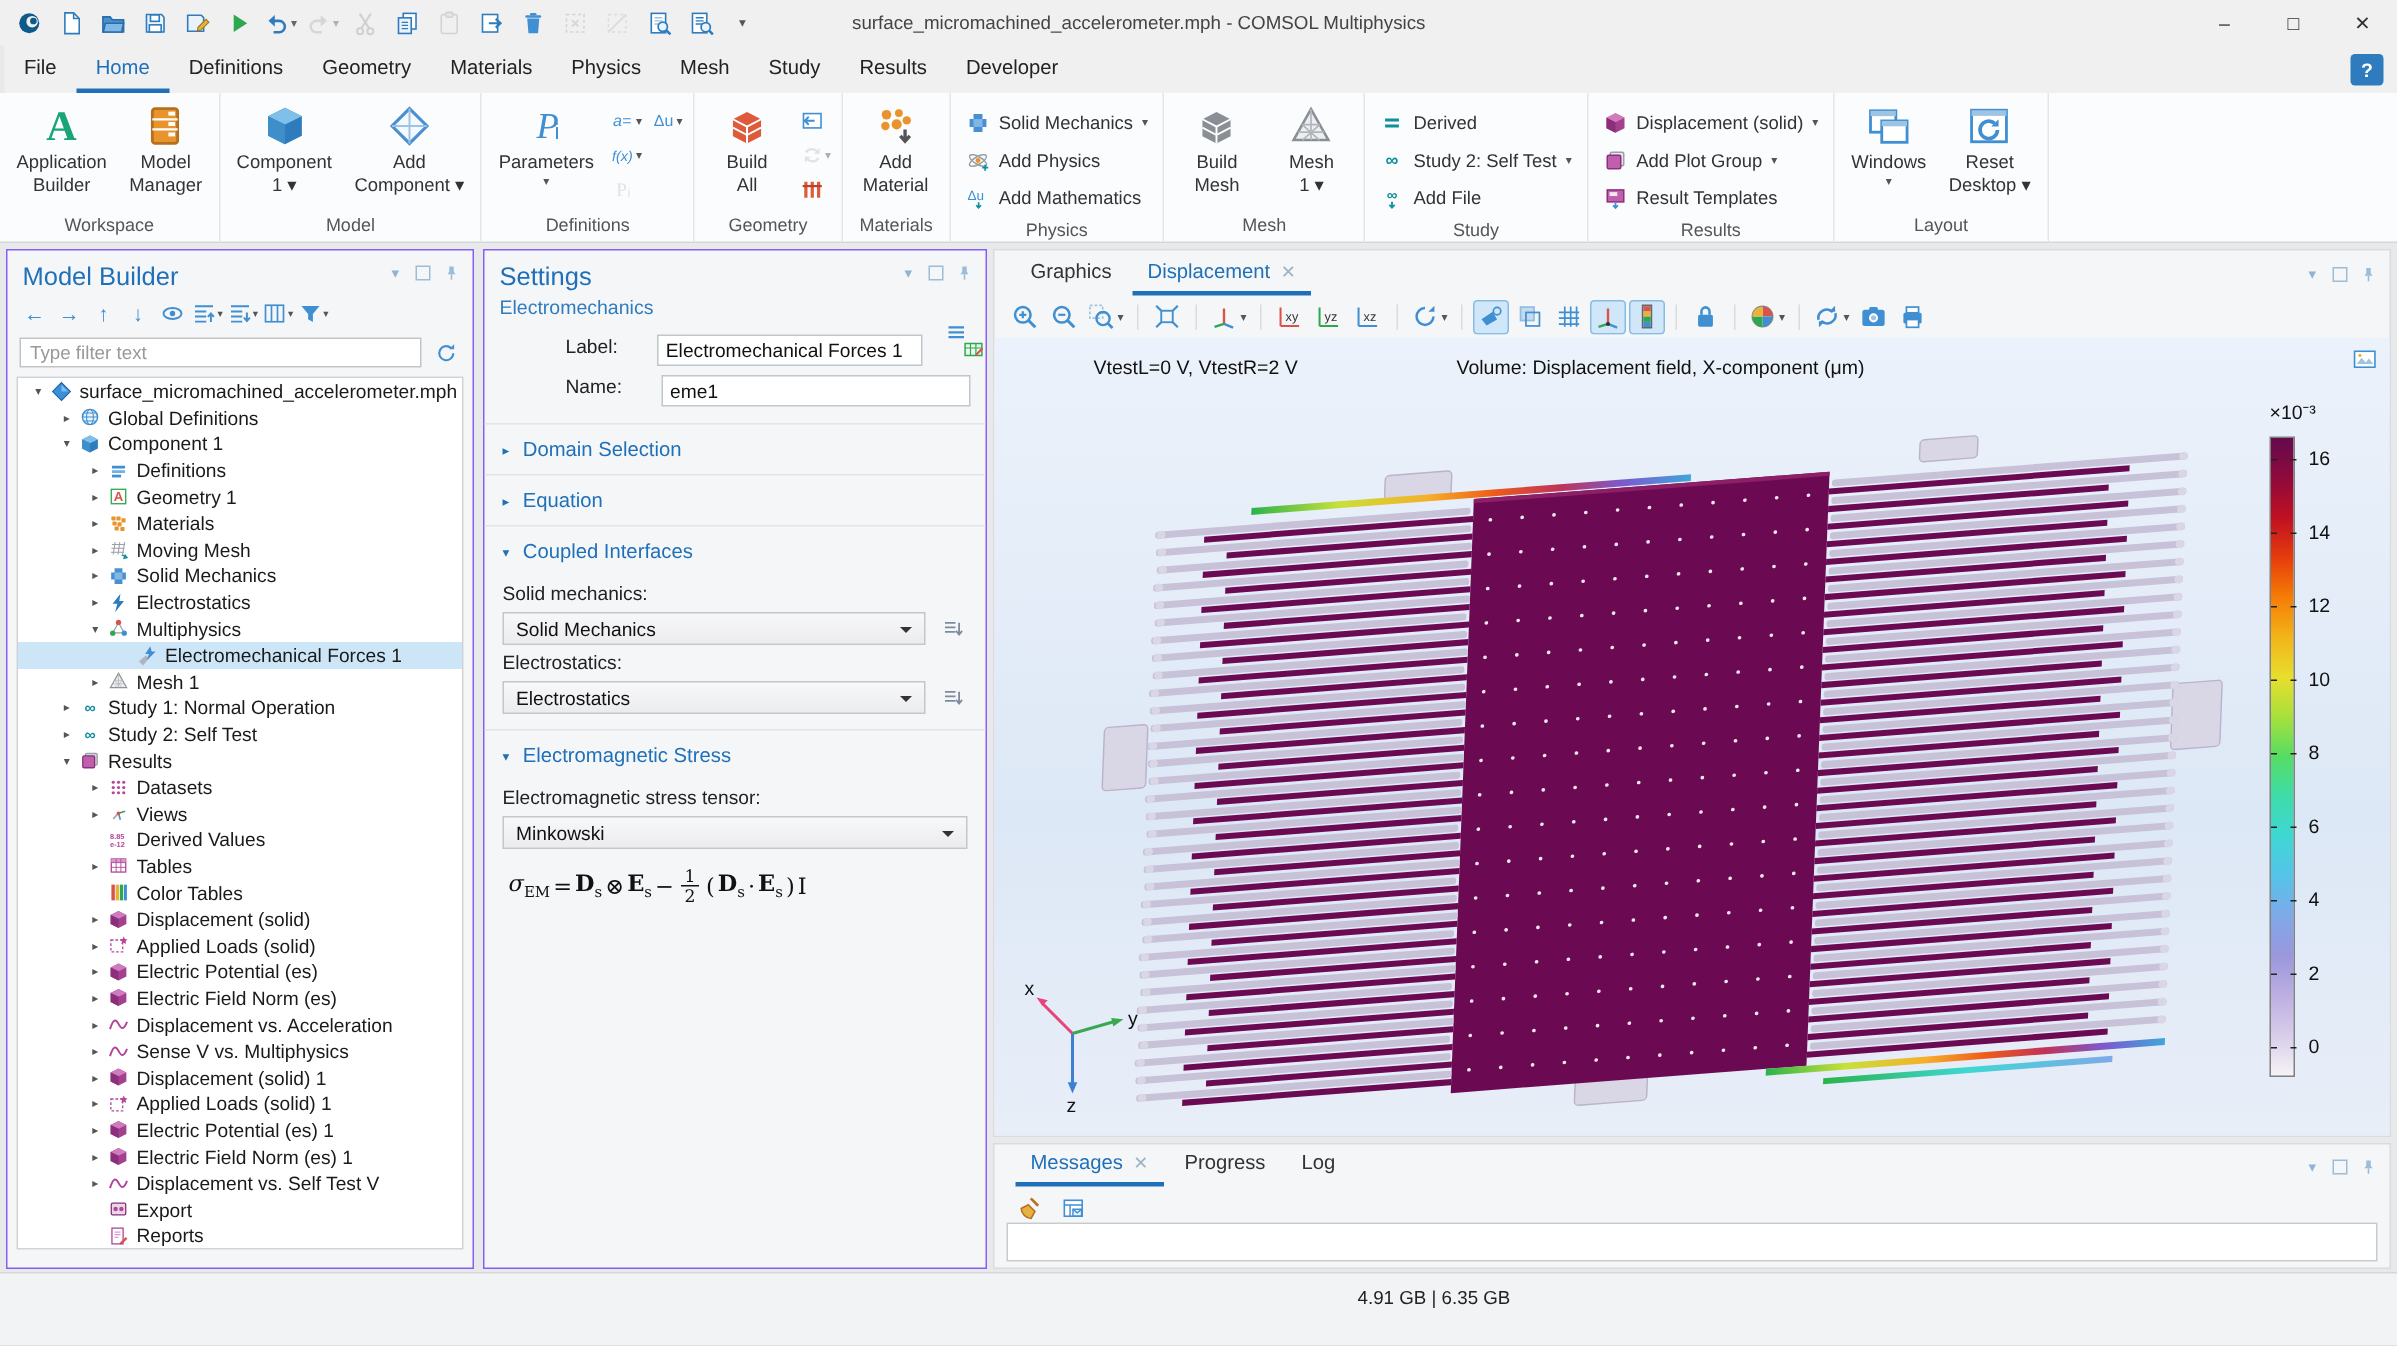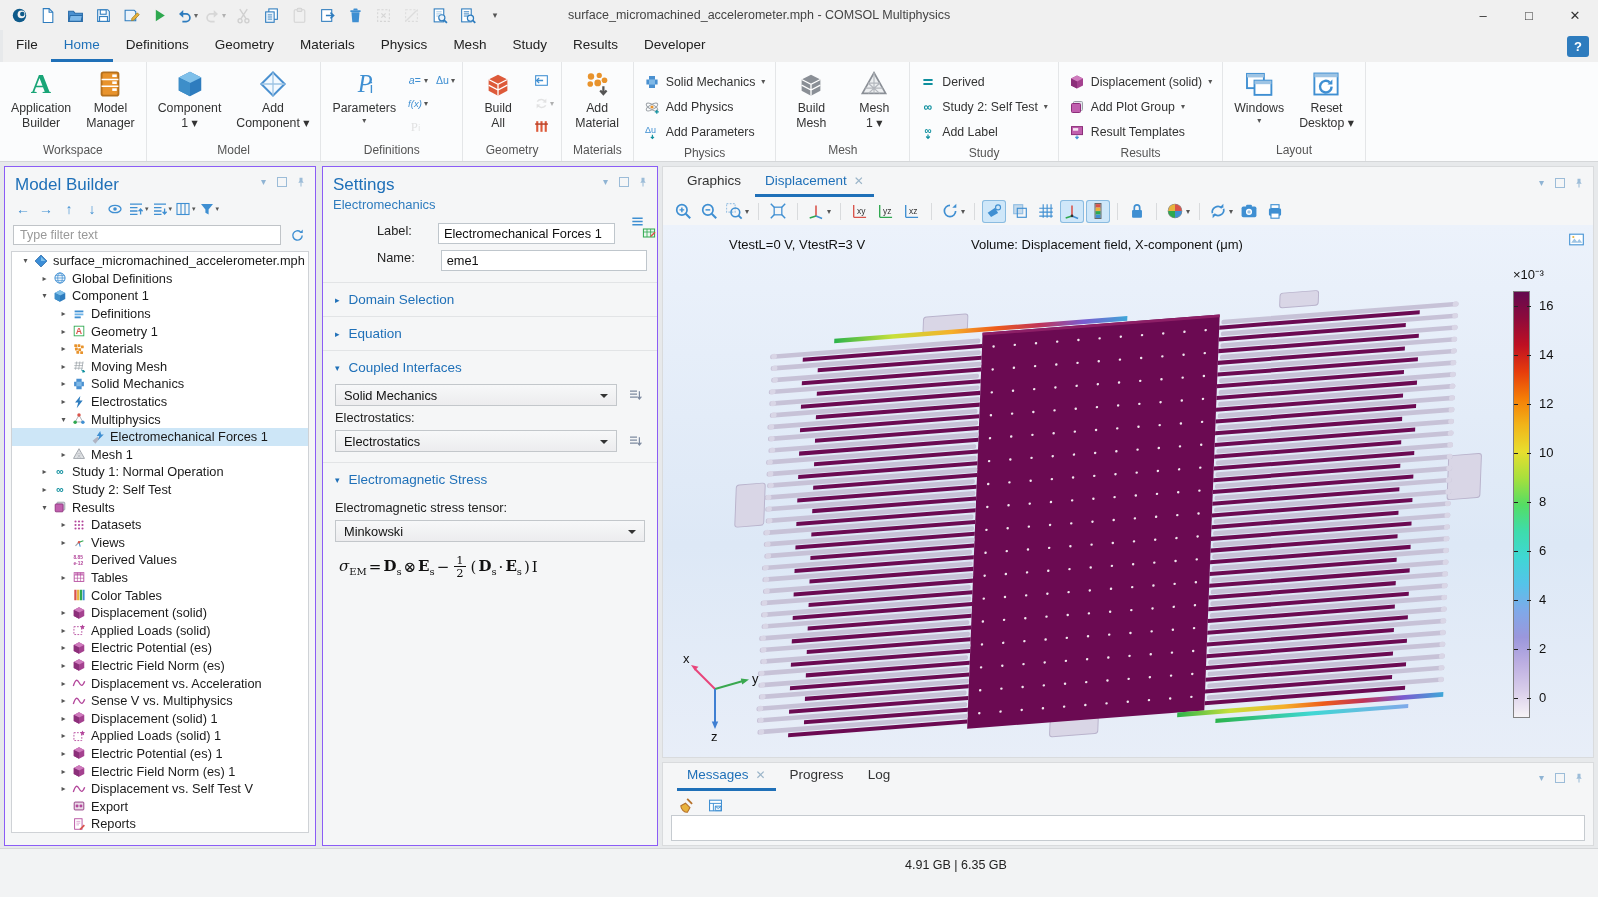--- a/index.html
+++ b/index.html
@@ -521,21 +521,21 @@
               </span>
               <span>Add Physics</span>
             </div>
             <div class="rrow">
               <span style="display: inline-flex; align-items: center; justify-content: center;">
                 <svg width="16" height="16" viewBox="0 0 16 16">
                   <text x="1" y="9.4" font-size="9" fill="#3f8fd2">Δu</text>
                   <path d="M8.4 10.8v3.4M6.8 12.8l1.6 1.7 1.6-1.7" fill="none" stroke="#0e8f9e" stroke-width="1.1"></path>
                 </svg>
               </span>
-              <span>Add Parameters</span>
+              <span>Add Mathematics</span>
             </div>
           </div>
         </div>
         <div class="rg-label">Physics</div>
       </div>
       <div class="rgroup">
         <div class="rg-items">
           <div class="rbtn-large">
             <div class="ric">
               <span style="display: inline-flex; align-items: center; justify-content: center;">
@@ -583,21 +583,21 @@
               <span>Study 2: Self Test</span>
               <span class="caret">▾</span>
             </div>
             <div class="rrow">
               <span style="display: inline-flex; align-items: center; justify-content: center;">
                 <svg width="16" height="16" viewBox="0 0 16 16">
                   <text x="8" y="9.5" font-size="10" font-weight="bold" fill="#0e8f9e" text-anchor="middle">∞</text>
                   <path d="M8 10.5v3.6M6.2 12.5l1.8 1.9 1.8-1.9" fill="none" stroke="#0e8f9e" stroke-width="1.2"></path>
                 </svg>
               </span>
-              <span>Add Label</span>
+              <span>Add File</span>
             </div>
           </div>
         </div>
         <div class="rg-label">Study</div>
       </div>
       <div class="rgroup">
         <div class="rg-items">
           <div class="rrows">
             <div class="rrow">
               <span style="display: inline-flex; align-items: center; justify-content: center;">
@@ -1165,20 +1165,21 @@
         </div>
         <div class="sec-head">
           <span class="sexp">▸</span>
           <span>Equation</span>
         </div>
         <div class="sec-head">
           <span class="sexp">▾</span>
           <span>Coupled Interfaces</span>
         </div>
         <div class="sec-body">
+          <div class="fcaption">Solid mechanics:</div>
           <div class="combo-row">
             <div class="combo">Solid Mechanics</div>
             <div class="side-btn">
               <span style="display: inline-flex; align-items: center; justify-content: center;">
                 <svg width="16" height="16" viewBox="0 0 16 16">
                   <path d="M3 4.2h7M3 7.2h7M3 10.2h7" stroke="#7d8aa0" stroke-width="1.2"></path>
                   <path d="M12.4 4.2v7.6M10.4 9.6l2 2.4 2-2.4" fill="none" stroke="#7d8aa0" stroke-width="1.2"></path>
                 </svg>
               </span>
             </div>
@@ -1428,21 +1429,21 @@
               <svg width="18" height="18" viewBox="0 0 16 16">
                 <rect x="2.6" y="5.8" width="10.8" height="6.4" rx="1" fill="#3f8fd2"></rect>
                 <rect x="4.4" y="2.4" width="7.2" height="3.4" fill="#fff" stroke="#3f8fd2"></rect>
                 <rect x="4.4" y="9.8" width="7.2" height="4.6" fill="#fff" stroke="#3f8fd2"></rect>
               </svg>
             </span>
           </div>
         </div>
 
       <div class="plot">
-        <div class="plot-param">VtestL=0 V, VtestR=3 V</div>
+        <div class="plot-param">VtestL=0 V, VtestR=2 V</div>
         <div class="plot-title">Volume: Displacement field, X-component (μm)</div>
         <span class="plot-corner" id="plot-corner"><span style="display: inline-flex; align-items: center; justify-content: center;">
               <svg width="17" height="17" viewBox="0 0 16 16">
                 <rect x="1.6" y="3" width="12.8" height="10" fill="#fff" stroke="#3f8fd2"></rect>
                 <path d="M3 11l3-4 2.6 3 2-2.4 2.8 3.4z" fill="#9ec4e4"></path>
                 <circle cx="5" cy="5.6" r="1" fill="#e8b23c"></circle>
               </svg>
             </span></span>
         <svg class="scene" id="scene" width="840" height="516" viewBox="0 0 840 516">
             <defs>

